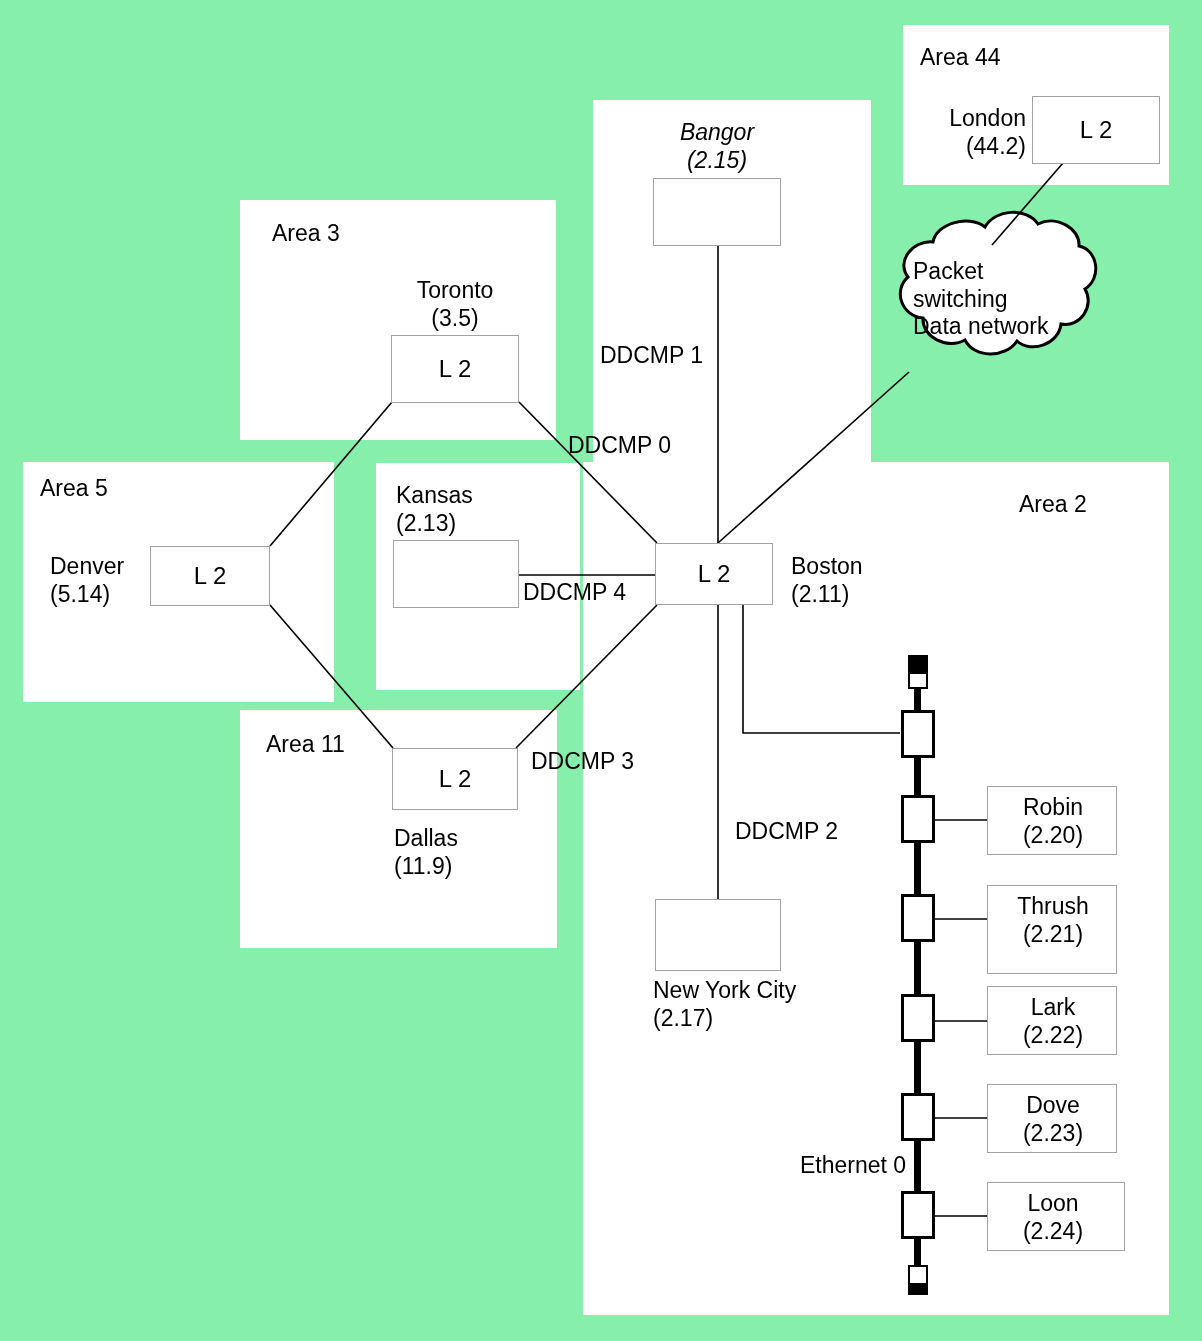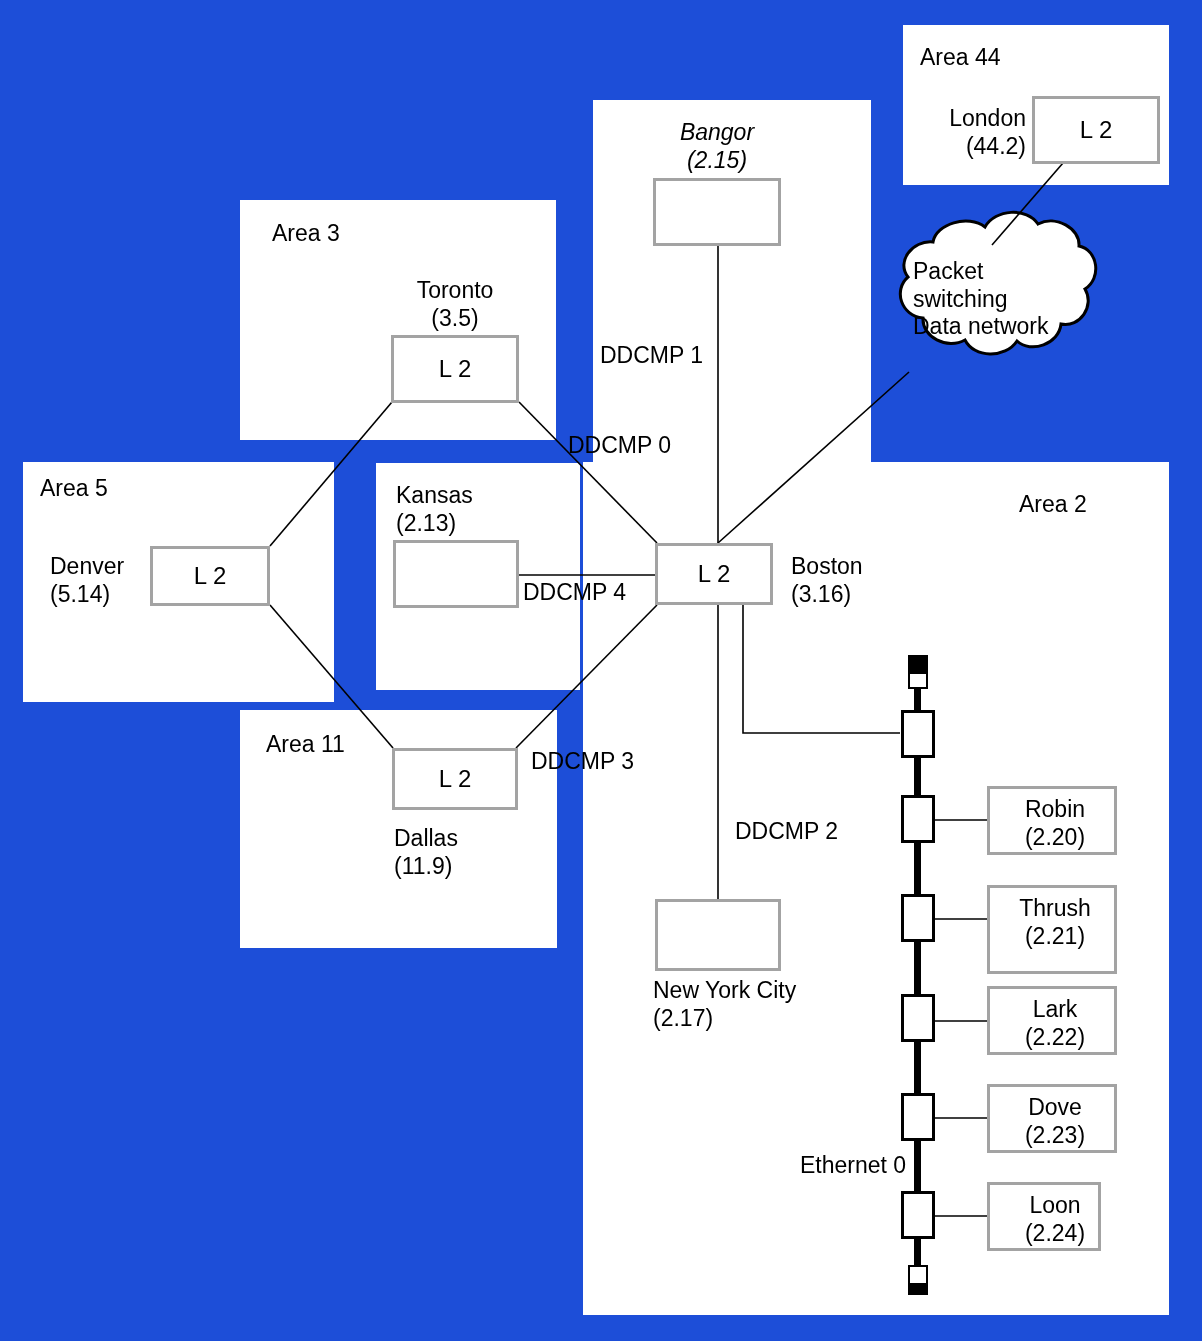--- a/index.html
+++ b/index.html
@@ -5,21 +5,21 @@
 <style>
   html, body {
     margin: 0;
     padding: 0;
     background: #dedede;
   }
   #canvas {
     position: relative;
     width: 1202px;
     height: 1341px;
-    background: #1d4ed8;
+    background: #86efac;
     font-family: "Liberation Sans", sans-serif;
     overflow: hidden;
   }
   
   .area-panel {
     position: absolute;
     background: #ffffff;
   }
   .area-label {
     position: absolute;
@@ -33,21 +33,21 @@
     left: 0;
     top: 0;
     width: 1202px;
     height: 1341px;
     pointer-events: none;
   }
   
   .node-box {
     position: absolute;
     background: #ffffff;
-    border: 3px solid #a3a3a3;
+    border: 1px solid #a3a3a3;
     box-sizing: border-box;
     display: flex;
     align-items: center;
     justify-content: center;
     font-size: 24px;
     color: #000;
   }
   .node-label {
     position: absolute;
     font-size: 23px;
@@ -205,21 +205,21 @@
   <div class="node-label" style="left:396px; top:481px; text-align:left; width:160px;">
     <div>Kansas</div>
     <div>(2.13)</div>
   </div>
 
   <div class="node-box" style="left:655px; top:543px; width:118px; height:62px;">
     <span>L 2</span>
   </div>
   <div class="node-label" style="left:791px; top:552px; text-align:left; width:150px;">
     <div>Boston</div>
-    <div>(3.16)</div>
+    <div>(2.11)</div>
   </div>
 
   <div class="node-box" style="left:392px; top:748px; width:126px; height:62px;">
     <span>L 2</span>
   </div>
   <div class="node-label" style="left:394px; top:824px; text-align:left; width:140px;">
     <div>Dallas</div>
     <div>(11.9)</div>
   </div>
 
@@ -279,20 +279,20 @@
     </div>
   </div>
 
   <div class="node-box" style="left:987px; top:1084px; width:130px; height:69px; display:block;">
     <div class="node-label" style="left:0; top:6px; width:130px; text-align:center; position:absolute;">
       <div>Dove</div>
       <div>(2.23)</div>
     </div>
   </div>
 
-  <div class="node-box" style="left:987px; top:1182px; width:114px; height:69px; display:block;">
+  <div class="node-box" style="left:987px; top:1182px; width:138px; height:69px; display:block;">
     <div class="node-label" style="left:0; top:6px; width:130px; text-align:center; position:absolute;">
       <div>Loon</div>
       <div>(2.24)</div>
     </div>
   </div>
 
 </div>
 
 </body></html>

